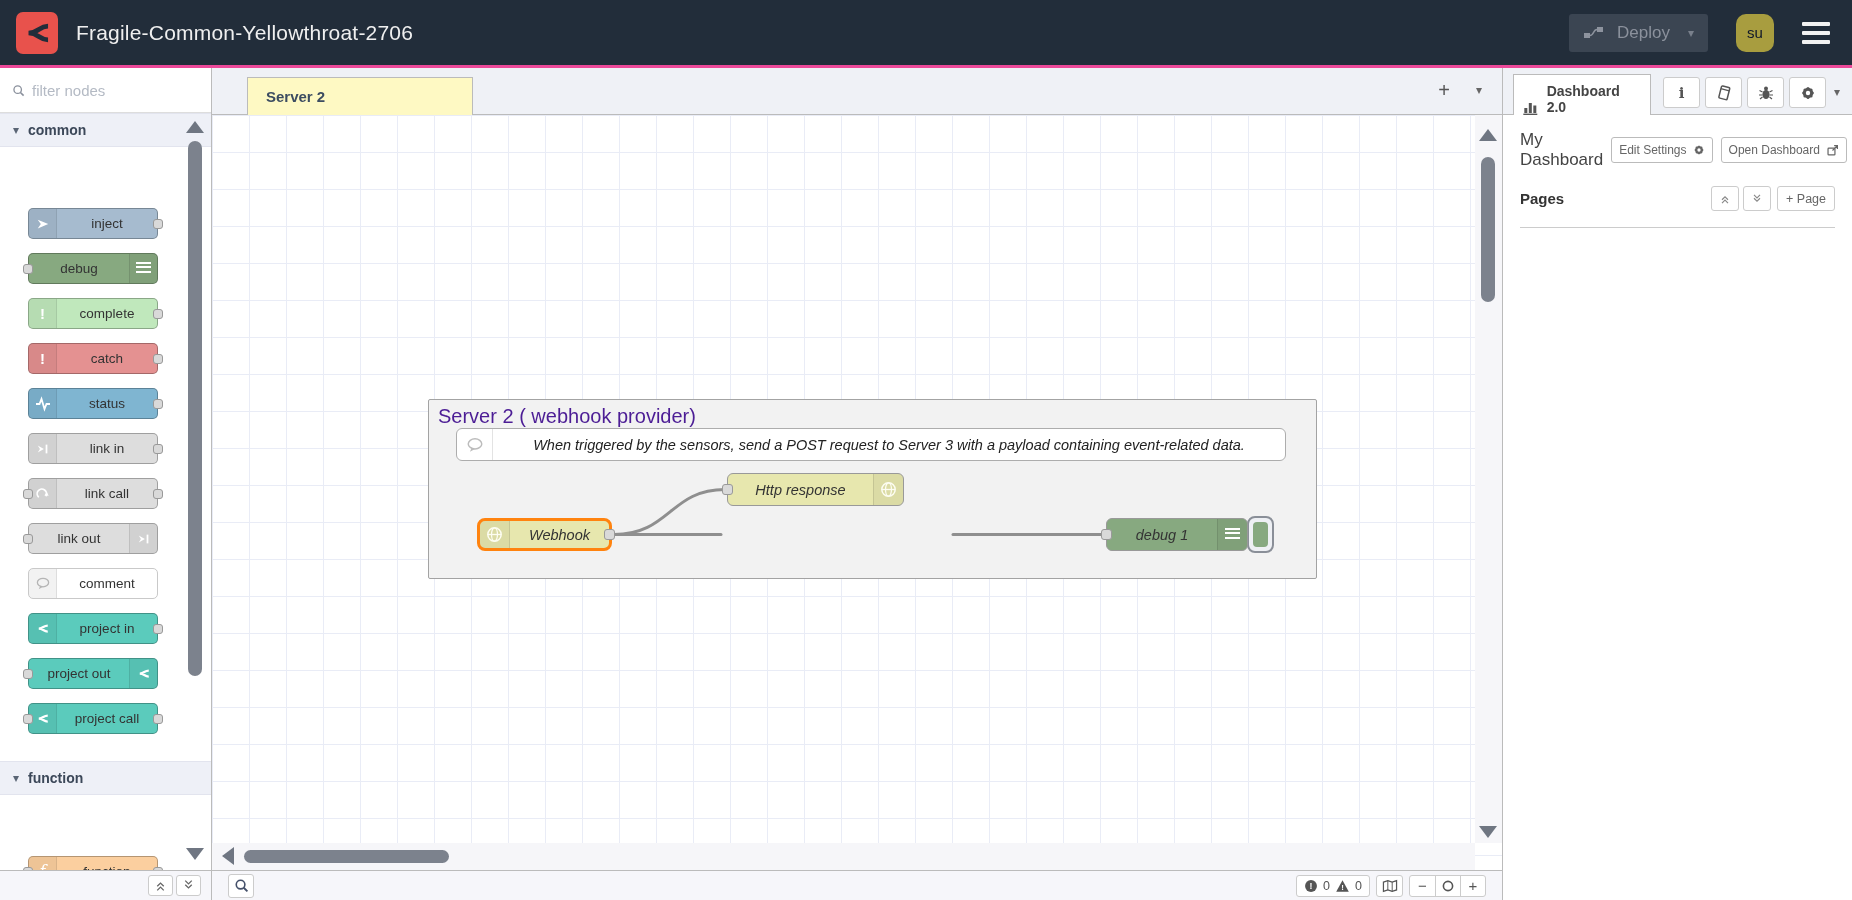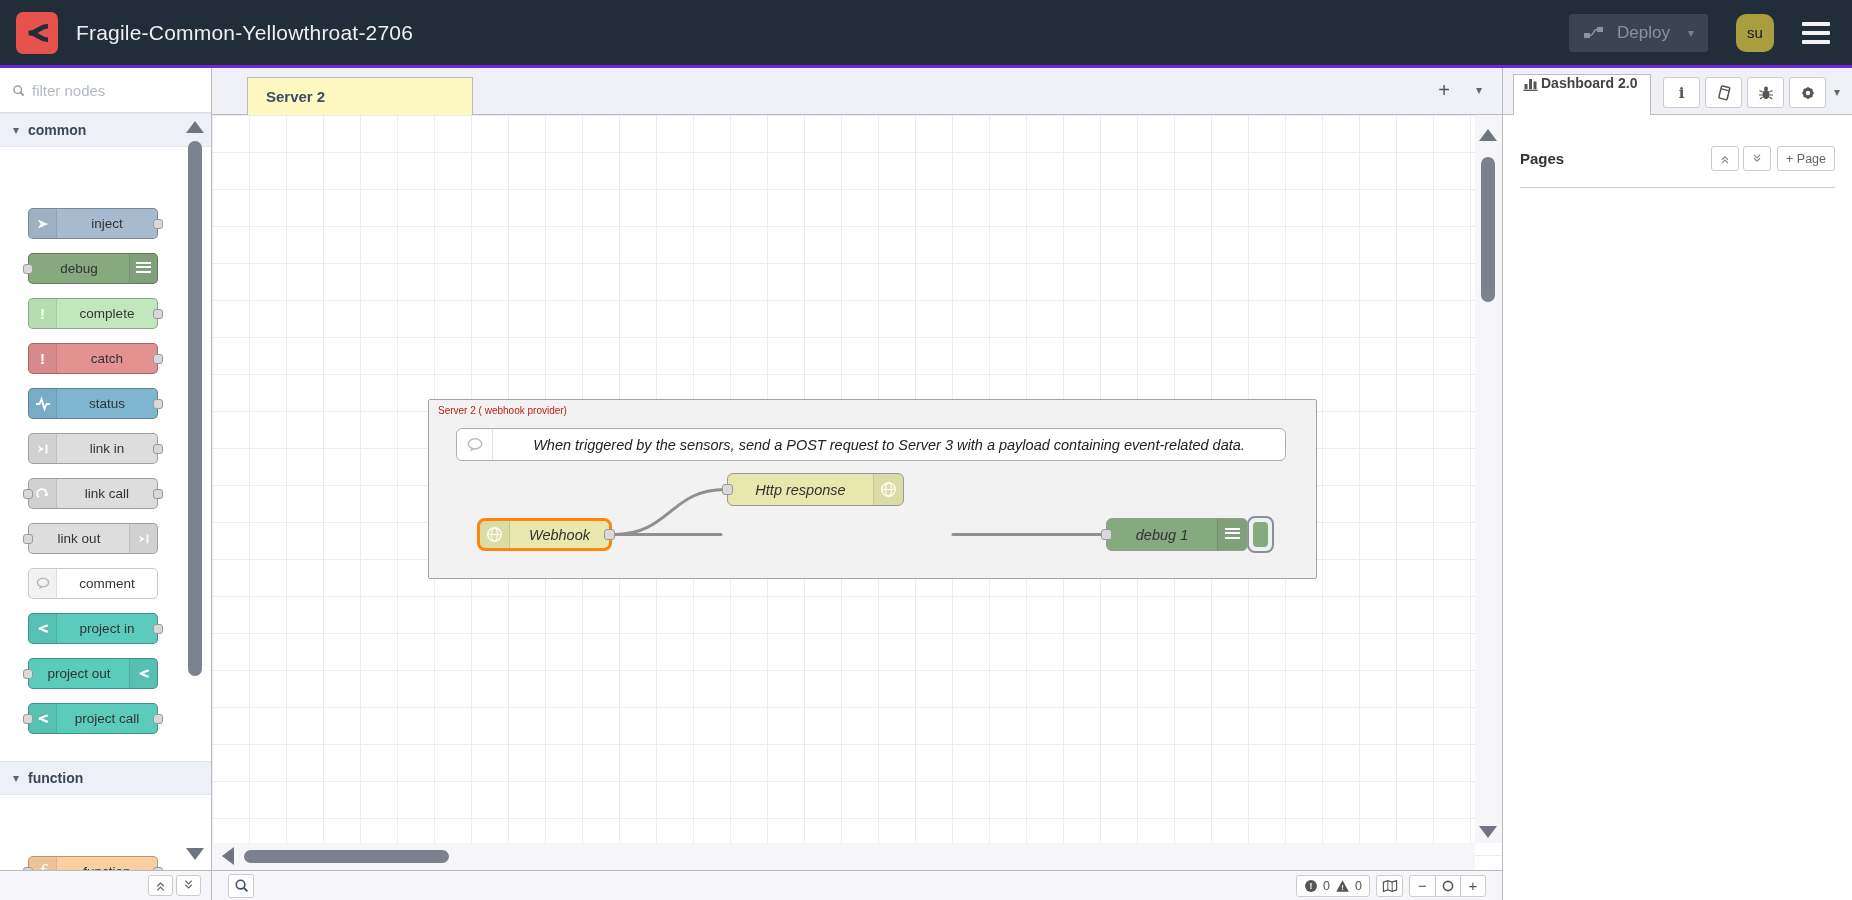--- a/index.html
+++ b/index.html
@@ -1,21 +1,21 @@
 <!DOCTYPE html>
 <html><head>
 <meta charset="utf-8">
 <style>
   * { margin:0; padding:0; box-sizing:border-box; }
   html,body { width:1852px; height:900px; overflow:hidden; background:#fff;
               font-family:"Liberation Sans", sans-serif; }
   .app { position:relative; width:1852px; height:900px; display:flex; flex-direction:column; }
 
   
-  .header { height:68px; background:#222d3a; border-bottom:3px solid #6d28d9;
+  .header { height:68px; background:#222d3a; border-bottom:3px solid #ec4899;
             display:flex; align-items:center; padding:12px 16px; flex:0 0 auto; }
   .logo { width:42px; height:42px; background:#e8524c; border-radius:7px;
           display:flex; align-items:center; justify-content:center; }
   .hdr-title { color:#efefef; font-size:21px; margin-left:18px; letter-spacing:.2px; }
   .hdr-right { margin-left:auto; display:flex; align-items:center; gap:28px; }
   .deploy-btn { background:#3b4552; border-radius:3px; height:38px; padding:0 14px;
                 display:flex; align-items:center; gap:12px; color:#8b919c; font-size:17px; cursor:default; }
   .deploy-caret { font-size:12px; color:#79808c; margin-left:6px; }
   .avatar { width:38px; height:38px; border-radius:10px; background:#a89d3f; color:#0f172a;
             display:flex; align-items:center; justify-content:center; font-size:15px; }
@@ -92,21 +92,21 @@
   .tri-down { width:0;height:0;border-left:9px solid transparent;border-right:9px solid transparent;
             border-top:12px solid #6f7682; position:absolute; }
   .tri-left { width:0;height:0;border-top:9px solid transparent;border-bottom:9px solid transparent;
             border-right:12px solid #6f7682; position:absolute; }
   .vthumb { position:absolute; right:7px; top:42px; width:14px; height:145px; border-radius:8px; background:#7c828d; }
   .hthumb { position:absolute; left:32px; bottom:7px; height:13px; width:205px; border-radius:8px; background:#7c828d; }
 
   
   .fgroup { position:absolute; left:216px; top:284px; width:889px; height:180px;
             background:#f2f2f2; border:1px solid #a3a3a3; border-radius:2px; z-index:1; }
-  .fgroup-label { position:absolute; left:9px; top:5px; font-size:10px; color:#b91c1c; }
+  .fgroup-label { position:absolute; left:9px; top:5px; font-size:20px; color:#4c1d95; }
   .wires { position:absolute; left:0; top:0; z-index:2; }
   .fnode { position:absolute; height:33px; border:1px solid #999; border-radius:6px;
            display:flex; align-items:center; z-index:3; cursor:pointer; }
   .fnode .nicon { width:30px; align-self:stretch; background:rgba(0,0,0,.05);
                   display:flex; align-items:center; justify-content:center; flex:0 0 auto; }
   .fnode .nicon.l { border-right:1px solid rgba(0,0,0,.1); border-radius:5px 0 0 5px; }
   .fnode .nicon.r { border-left:1px solid rgba(0,0,0,.1); border-radius:0 5px 5px 0; order:2; }
   .fnode .nlabel { flex:1; text-align:center; font-size:14.5px; font-style:italic; color:#333; padding:0 8px; white-space:nowrap; }
   .fnode .fpp { position:absolute; width:11px; height:11px; background:#d9d9d9; border:1px solid #999;
                 border-radius:3px; top:50%; margin-top:-6px; }
@@ -132,21 +132,21 @@
   .zoom-group { display:flex; background:#fff; border:1px solid #ccc; border-radius:3px; height:22px; }
   .zoom-group .zcell { width:25px; display:flex; align-items:center; justify-content:center;
                        color:#555; font-size:15px; cursor:pointer; }
   .zoom-group .zcell + .zcell { border-left:1px solid #ccc; }
 
   
   .sidebar { width:350px; flex:0 0 auto; border-left:1px solid #bbb; background:#fff;
              display:flex; flex-direction:column; }
   .sb-head { height:47px; flex:0 0 auto; background:#eff1f6; border-bottom:1px solid #bbb; position:relative; }
   .dash-tab { position:absolute; left:10px; top:6px; bottom:-1px; width:138px; background:#fff;
-              border:1px solid #bbb; border-bottom:none; display:flex; align-items:flex-start; gap:1px;
+              border:1px solid #bbb; border-bottom:none; display:flex; align-items:flex-end; gap:7px;
               padding:0 9px; font-size:14px; font-weight:bold; color:#444; cursor:pointer; }
   .sb-iconbtns { position:absolute; left:160px; top:9px; display:flex; gap:5px; }
   .sb-iconbtn { width:37px; height:31px; background:#fff; border:1px solid #ccc; border-radius:3px;
                 display:flex; align-items:center; justify-content:center; cursor:pointer;
                 color:#555; font-size:15px; }
   .sb-caret { position:absolute; right:12px; top:17px; color:#666; font-size:12px; cursor:pointer; }
   .sb-body { padding:15px 17px; }
   .dash-row { display:flex; align-items:center; gap:8px; }
   .dash-name { font-size:17px; color:#444; margin-right:auto; }
   .small-btn { display:inline-flex; align-items:center; gap:6px; border:1px solid #bbb; background:#fff;
@@ -518,20 +518,38 @@
                 <rect x="3.4" y="3.4" width="9.2" height="9.2" rx="1.5" fill="#555"></rect>
                 <rect x="3.4" y="3.4" width="9.2" height="9.2" rx="1.5" fill="#555" transform="rotate(45 8 8)"></rect>
                 <circle cx="8" cy="8" r="2.2" fill="#fff"></circle>
               </svg>
           </div>
         </div>
         <span class="sb-caret">▾</span>
       </div>
 
       <div class="sb-body">
+        <div class="dash-row">
+          <span class="dash-name">My Dashboard</span>
+          <span class="small-btn">
+            <span>Edit Settings</span>
+            <svg width="12" height="12" viewBox="0 0 16 16">
+                <rect x="3.4" y="3.4" width="9.2" height="9.2" rx="1.5" fill="#666"></rect>
+                <rect x="3.4" y="3.4" width="9.2" height="9.2" rx="1.5" fill="#666" transform="rotate(45 8 8)"></rect>
+                <circle cx="8" cy="8" r="2.2" fill="#fff"></circle>
+              </svg>
+          </span>
+          <span class="small-btn">
+            <span>Open Dashboard</span>
+            <svg width="13" height="13" viewBox="0 0 16 16">
+                <rect x="2.5" y="5" width="8.5" height="8.5" rx="1" fill="none" stroke="#666" stroke-width="1.5"></rect>
+                <path d="M8 8 L14 2 M10 2 H14 V6" fill="none" stroke="#666" stroke-width="1.5"></path>
+              </svg>
+          </span>
+        </div>
 
 
         <div class="pages-row">
           <span class="pages-title">Pages</span>
           <span class="pg-btn">
             <svg width="12" height="12" viewBox="0 0 16 16">
                 <path d="M4 9 l4 -4 4 4 M4 13.5 l4 -4 4 4" stroke="#888" stroke-width="1.5" fill="none"></path>
               </svg>
           </span>
           <span class="pg-btn">

